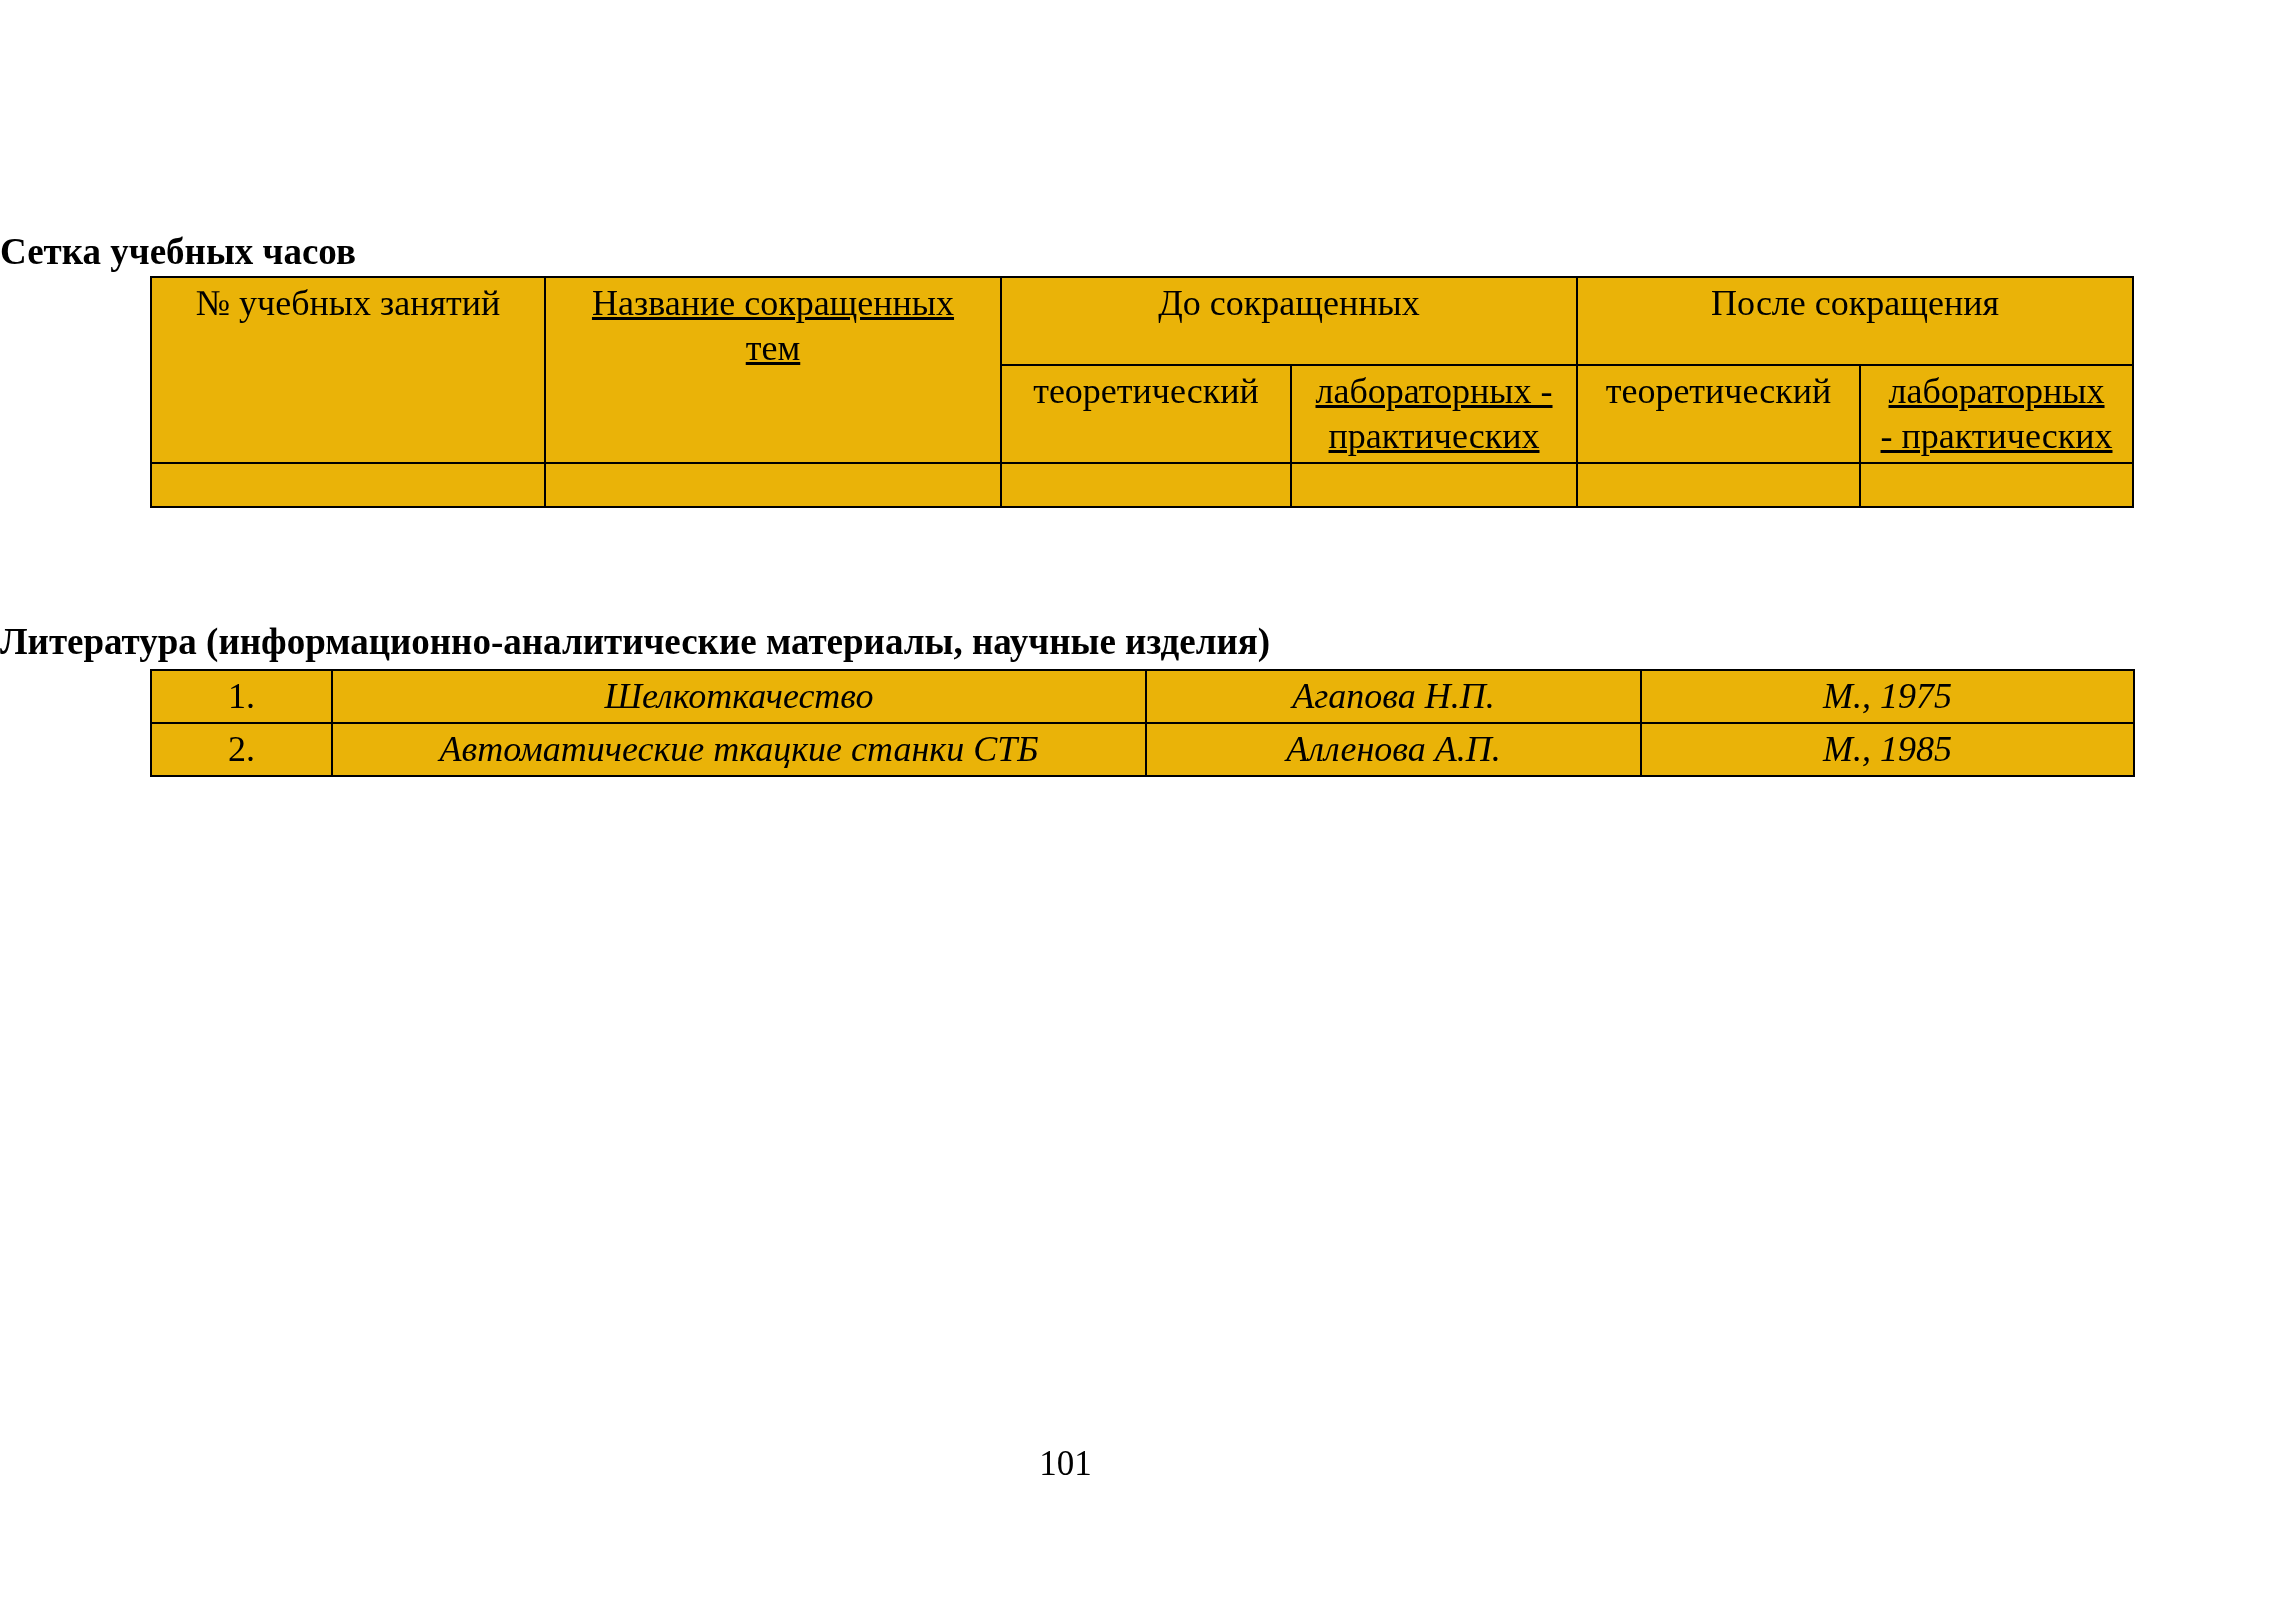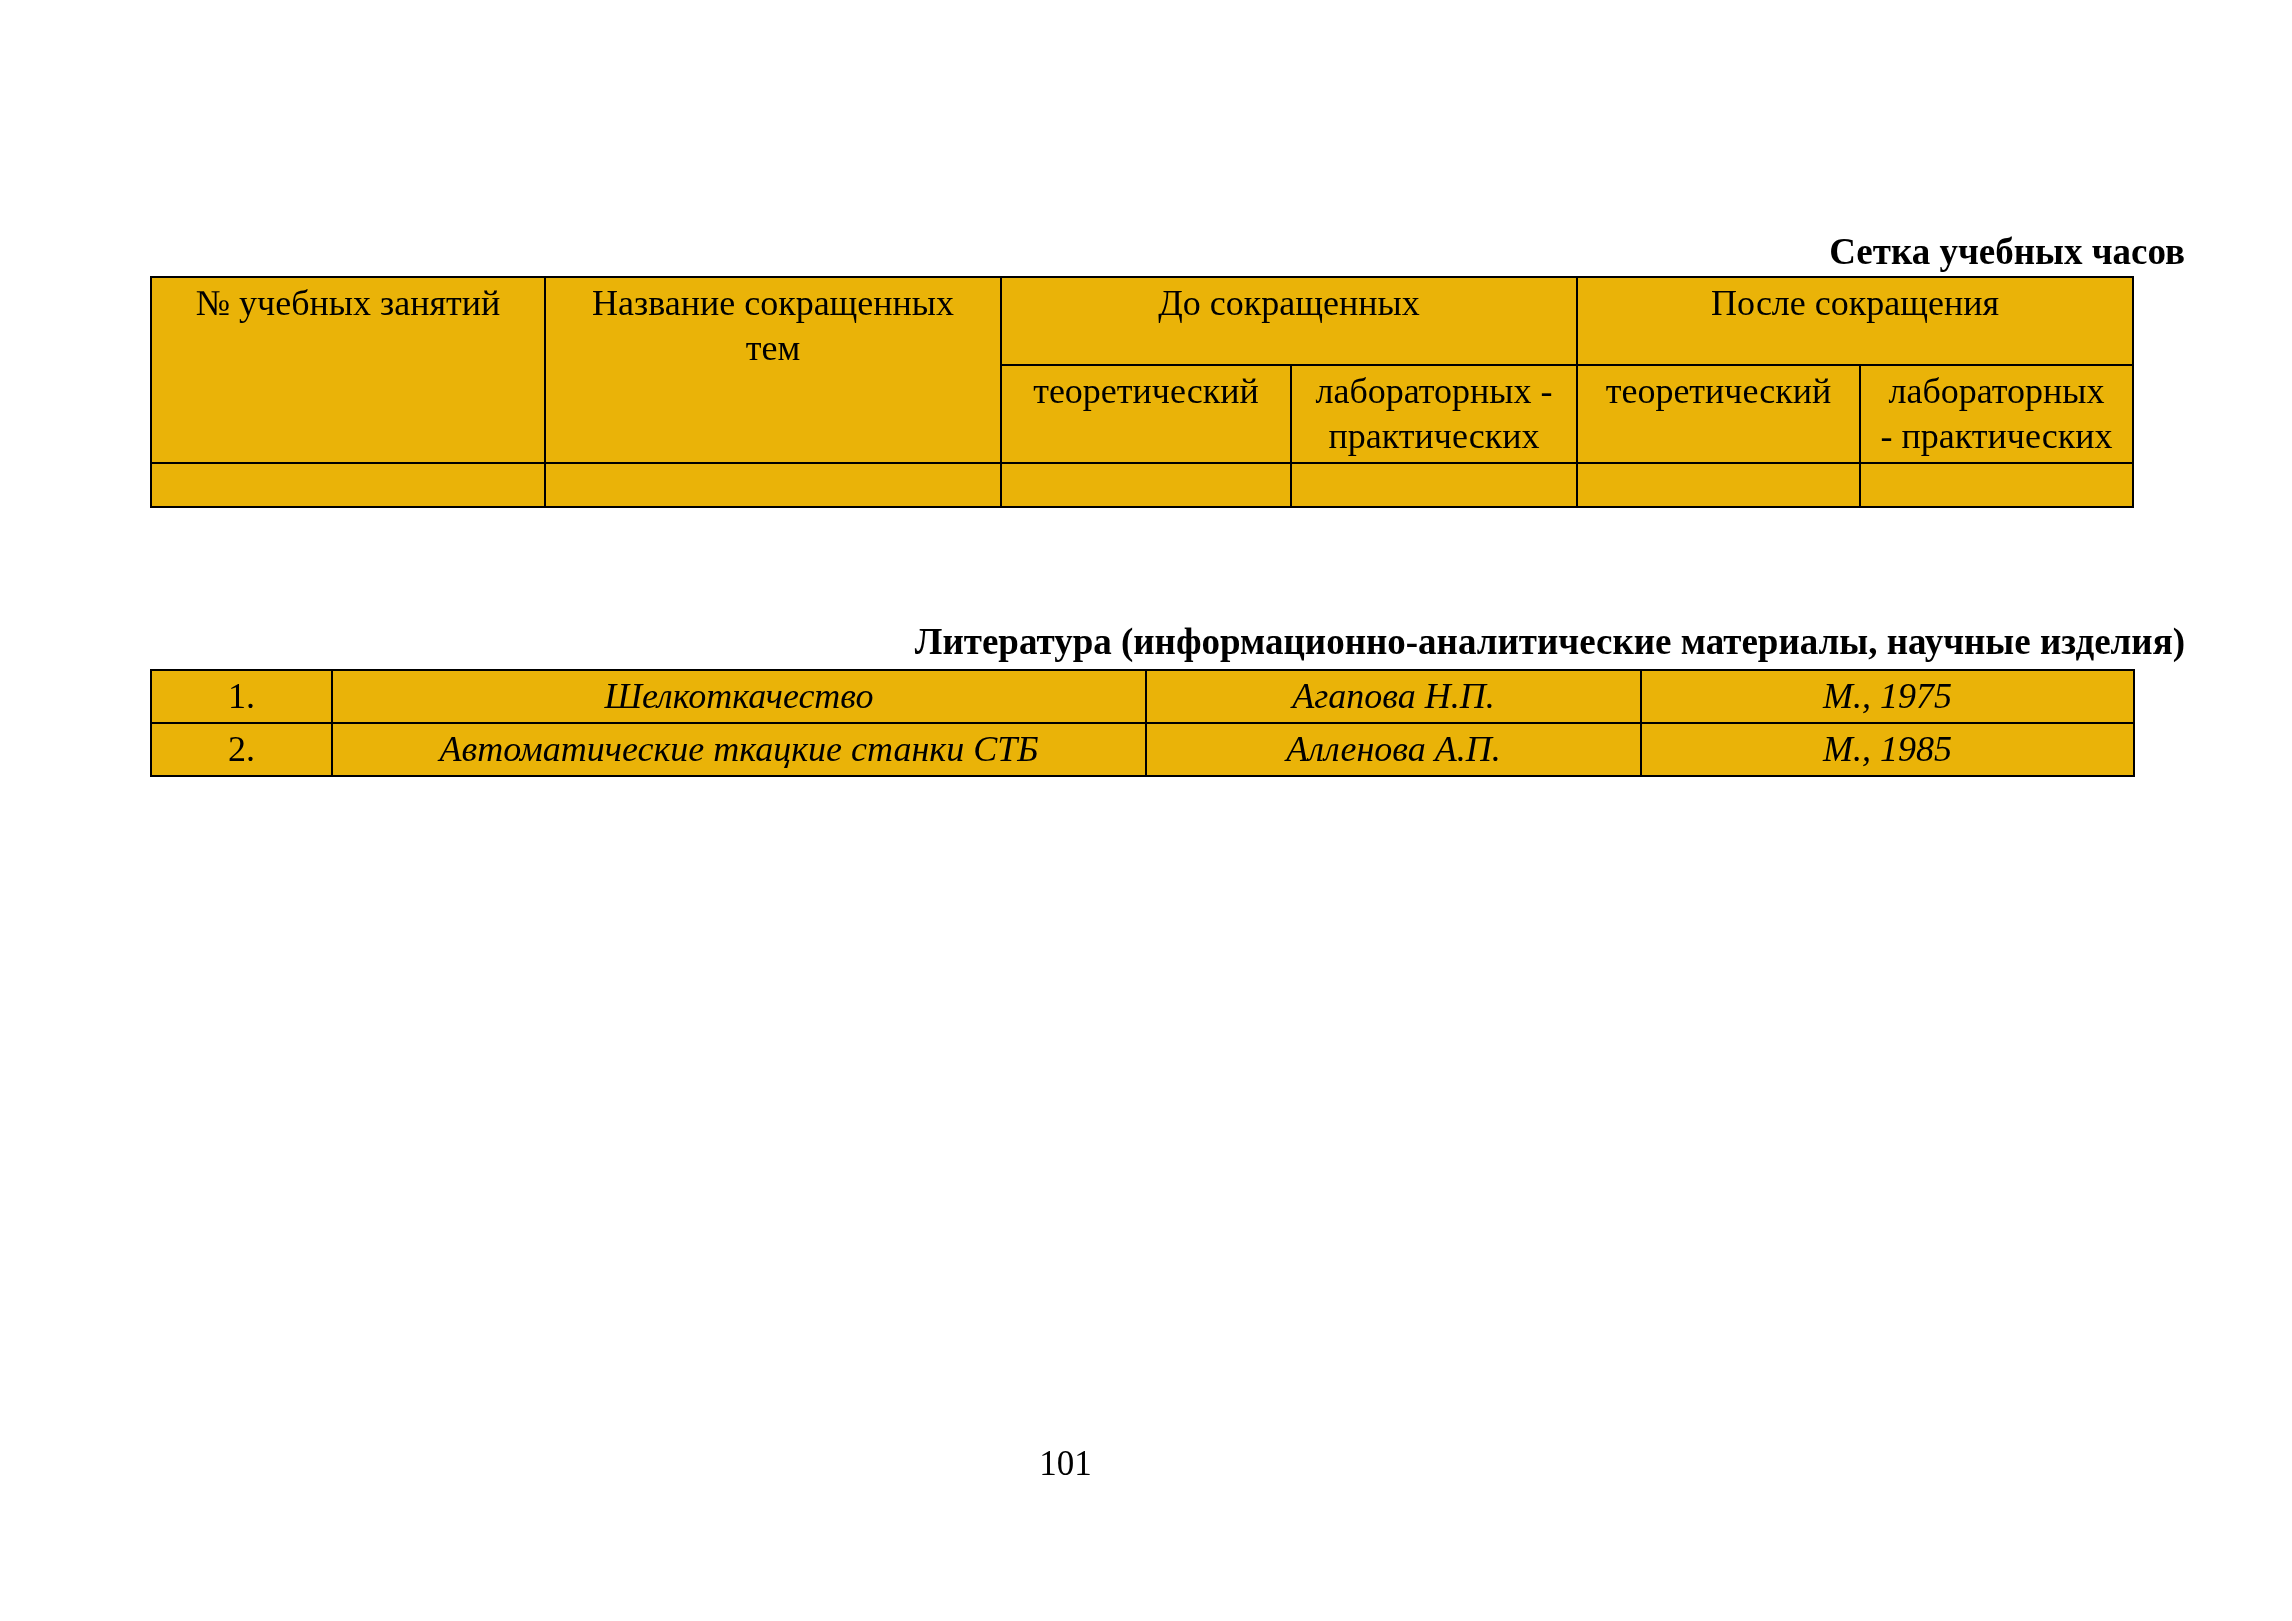--- a/index.html
+++ b/index.html
@@ -11,21 +11,21 @@
     background: #ffffff;
     color: #000000;
     font-family: "Liberation Serif", "DejaVu Serif", serif;
     font-size: 36px;
     overflow: hidden;
   }
   .doc-title {
     position: absolute;
     left: 0;
     width: 2185px;
-    text-align: right;
+    text-align: left;
     font-weight: bold;
     font-size: 37px;
     line-height: 45px;
     white-space: nowrap;
   }
   .t1 { top: 229px; }
   .t2 { top: 619px; }
   table.grid {
     position: absolute;
     left: 150px;
@@ -43,21 +43,21 @@
     text-align: center;
     vertical-align: top;
     padding: 2.9px 9.8px;
     overflow: hidden;
   }
   table.tbl1 tr.hdr1 td { height: 88px; }
   table.tbl1 tr.hdr2 td { height: 95px; }
   table.tbl1 tr.empty td { height: 44px; }
   table.tbl2 tr.hdr td { height: 44px; vertical-align: middle; }
   table.tbl2 tr.row td { height: 49px; vertical-align: middle; }
-  td.pre { white-space: pre-line; }
+  td.pre { white-space: pre-line; text-decoration: underline; }
   td.left { text-align: left; padding-left: 11.8px; font-style: italic; }
   .page-number {
     position: absolute;
     top: 1443px;
     left: 0;
     width: 2131px;
     text-align: center;
     font-size: 35px;
     line-height: 41px;
   }

